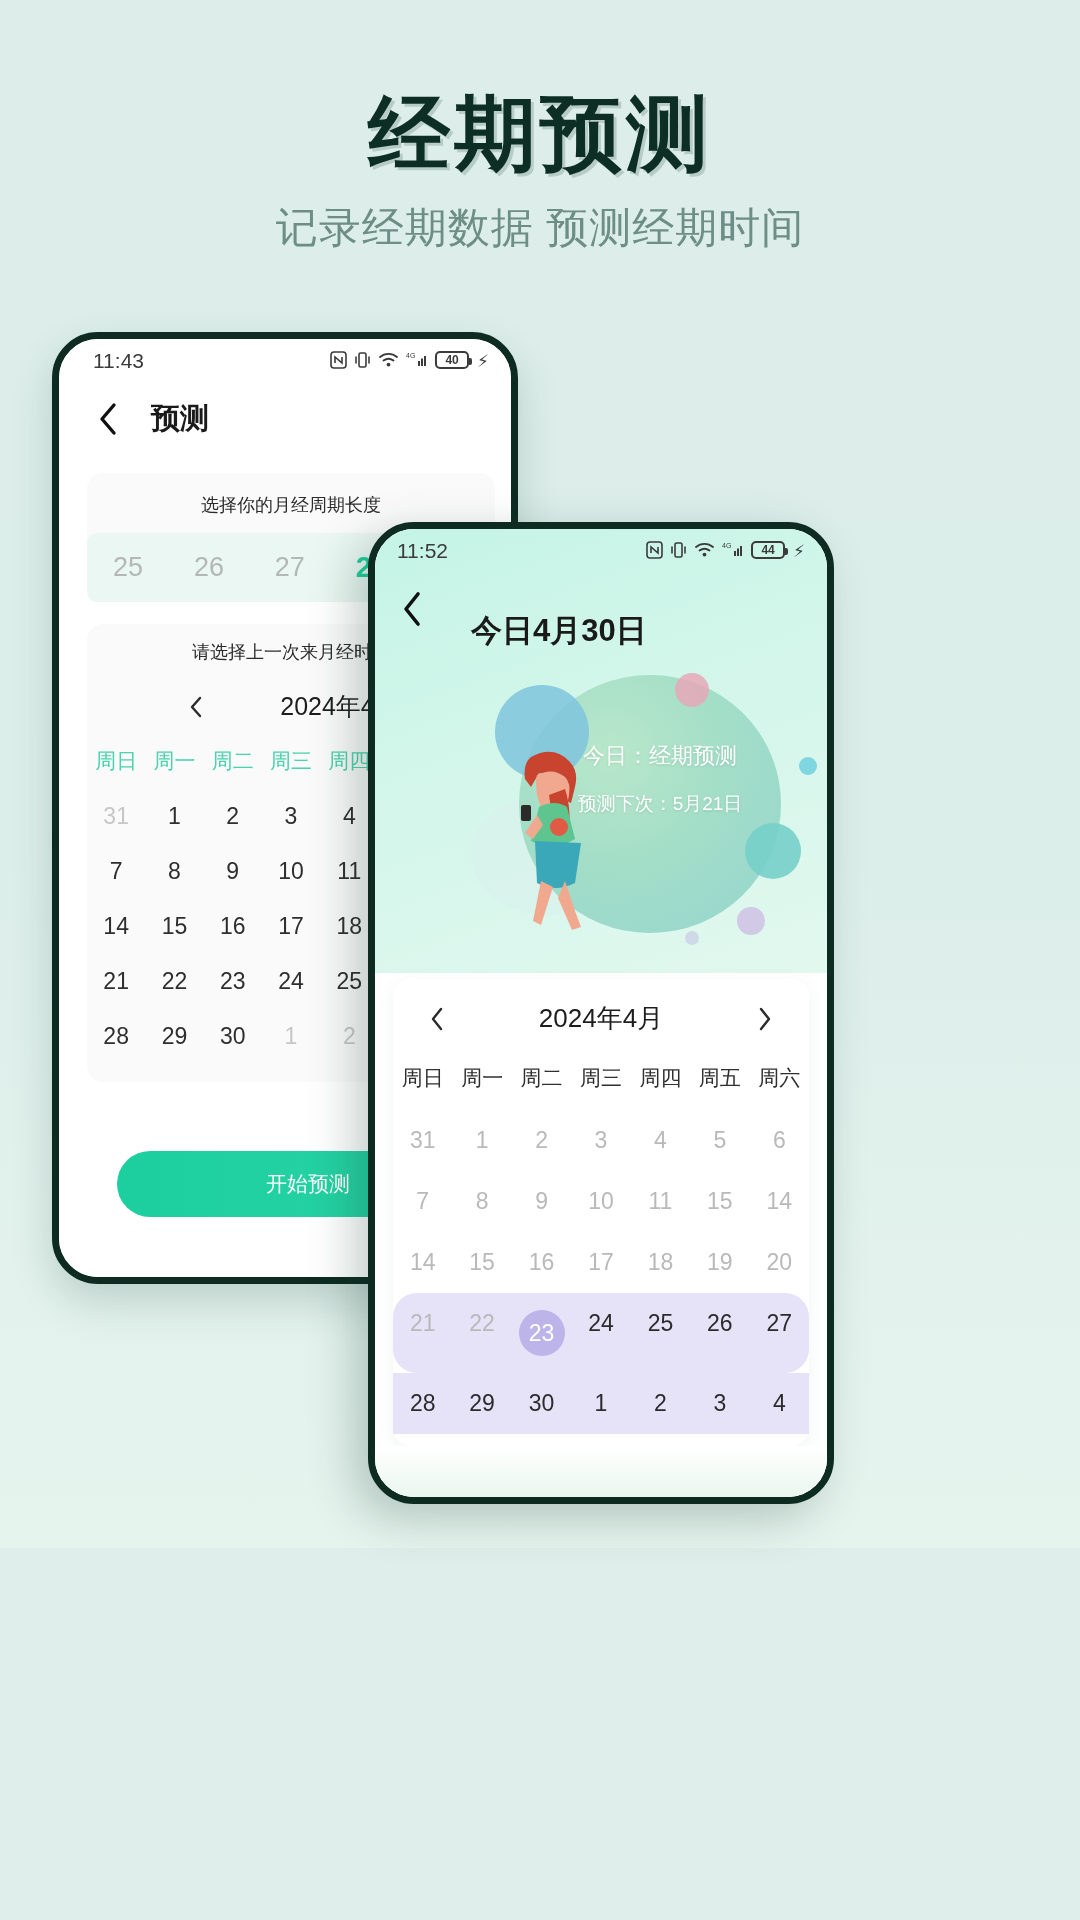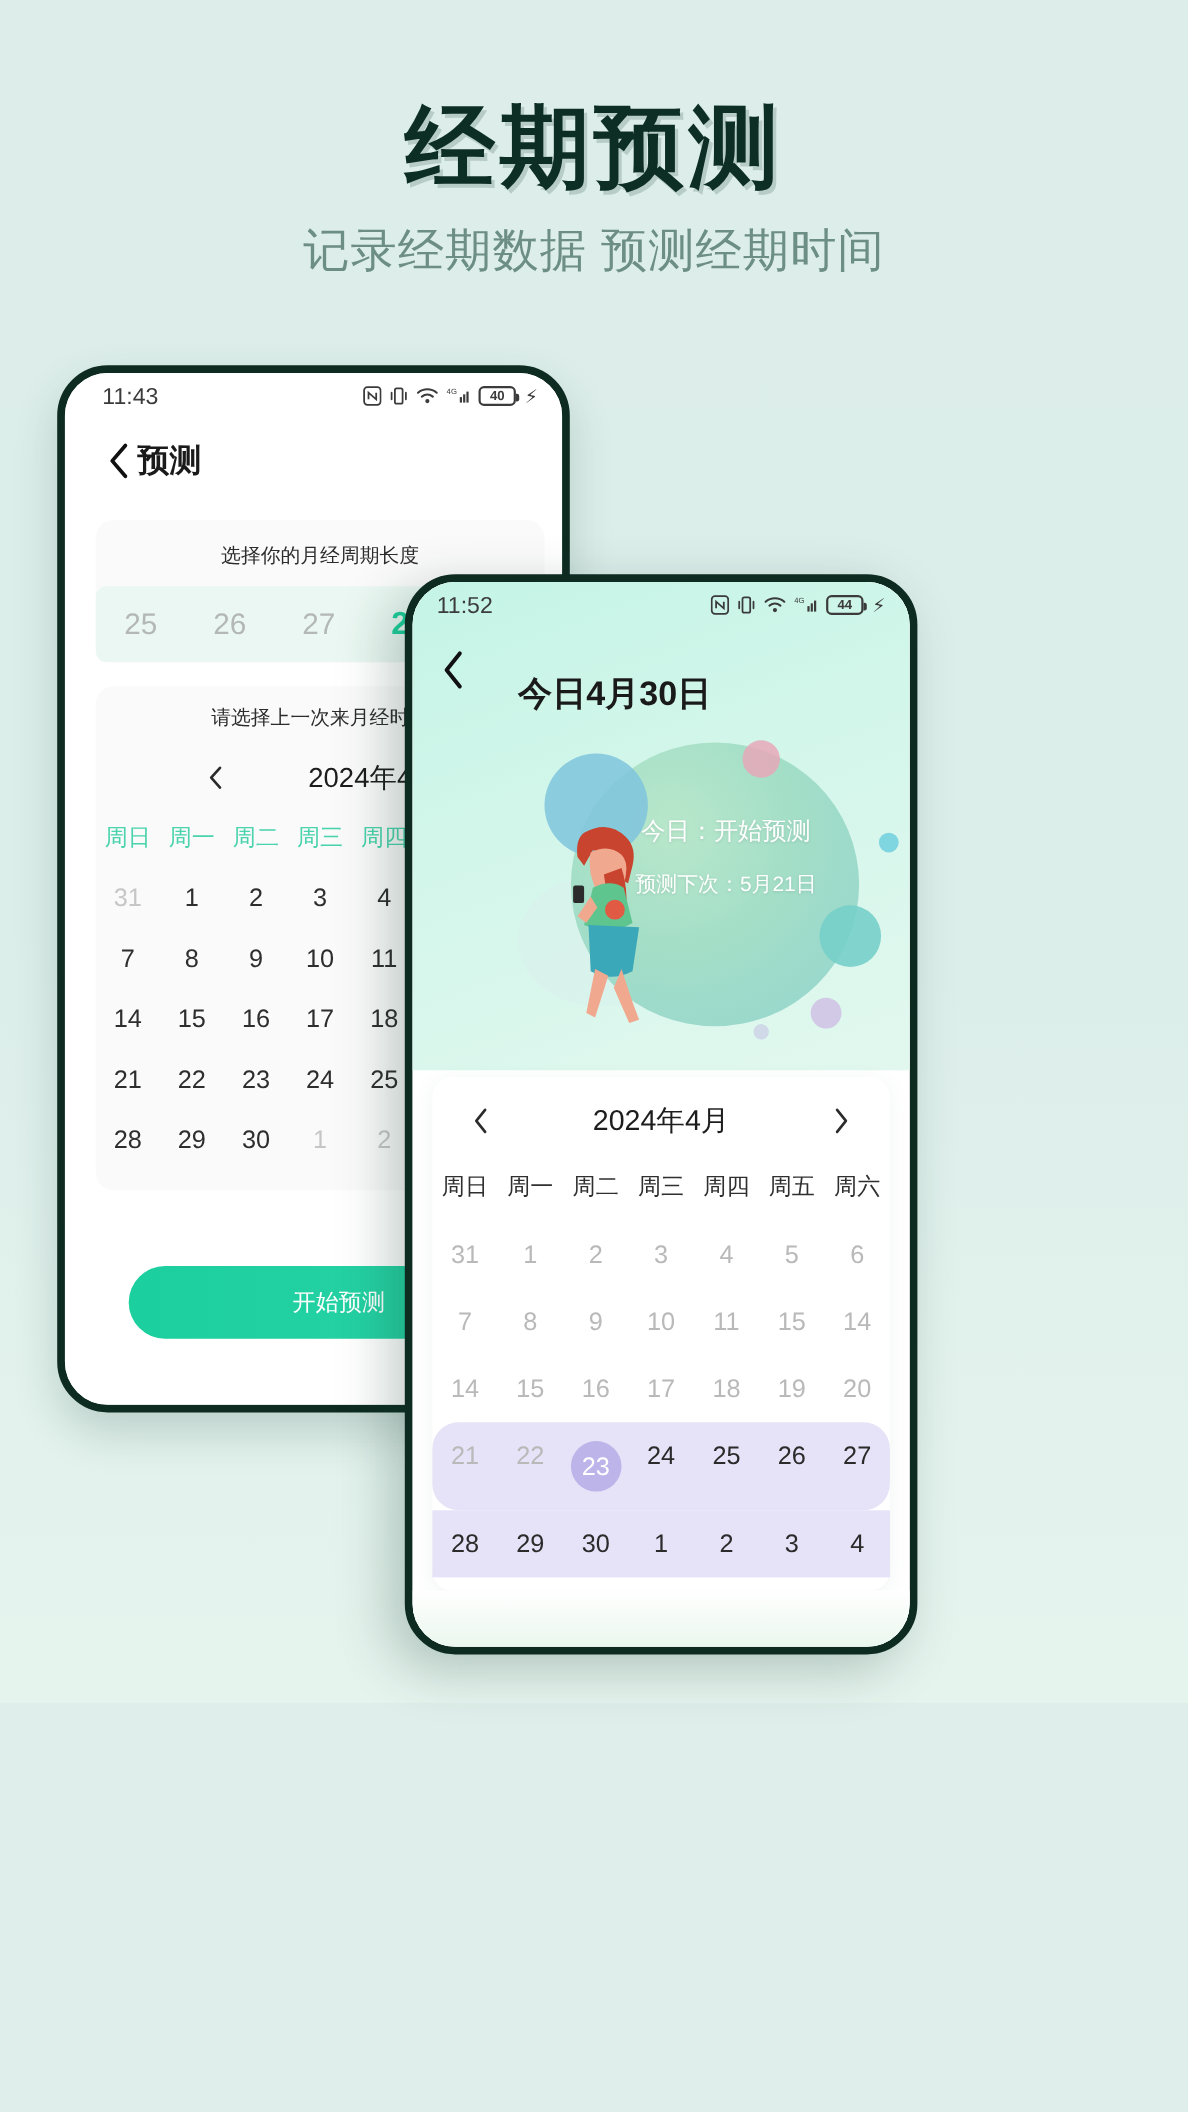--- a/index.html
+++ b/index.html
@@ -79,20 +79,21 @@
     display: flex; align-items: center;
     height: 72px; padding: 0 20px; position: relative;
   }
   .back-chevron {
     width: 34px; height: 34px; flex: none;
     display: flex; align-items: center; justify-content: center;
   }
   .back-chevron svg { display: block; }
   .appbar-title {
     font-size: 29px; font-weight: 700; color: #1a1a1a;
+    margin-left: 26px;
   }
 
   
   .p1-body { background: #ffffff; height: 100%; position: relative; padding-left: 12px; }
   .card {
     margin: 18px 16px 0 16px;
     background: #fafafa;
     border-radius: 16px;
     padding: 20px 0 0 0;
   }
@@ -370,21 +371,21 @@
             <path d="M46 76q16-8 28 0l8 32q-20 12-44 2z" fill="#5ec58f"></path>
             <path d="M42 110l46 2-6 40q-20 10-38 0z" fill="#3aa8b8"></path>
             <path d="M48 150l-8 40 8 4 12-38z" fill="#f0a98f"></path>
             <path d="M72 150l10 30 6 16-9 3-14-32z" fill="#f0a98f"></path>
             <path d="M44 84l-12 18 8 6 10-14z" fill="#f0a98f"></path>
             <rect x="28" y="74" width="10" height="16" rx="2" fill="#2b2b2b"></rect>
             <circle cx="66" cy="96" r="9" fill="#e05a44"></circle>
           </svg>
 
           <div class="hero-texts">
-            <div class="hero-l1">今日：开始预测</div>
+            <div class="hero-l1">今日：经期预测</div>
             <div class="hero-l3">预测下次：5月21日</div>
           </div>
         </div>
       </div>
 
       <div class="p2-cal">
         <div class="p2-cal-head">
           <span class="cal-nav">
             <svg width="14" height="24" viewBox="0 0 14 24">
                 <path d="M11 2L3 12l8 10" fill="none" stroke="#2b2b2b" stroke-width="2.4" stroke-linecap="round" stroke-linejoin="round"></path>

